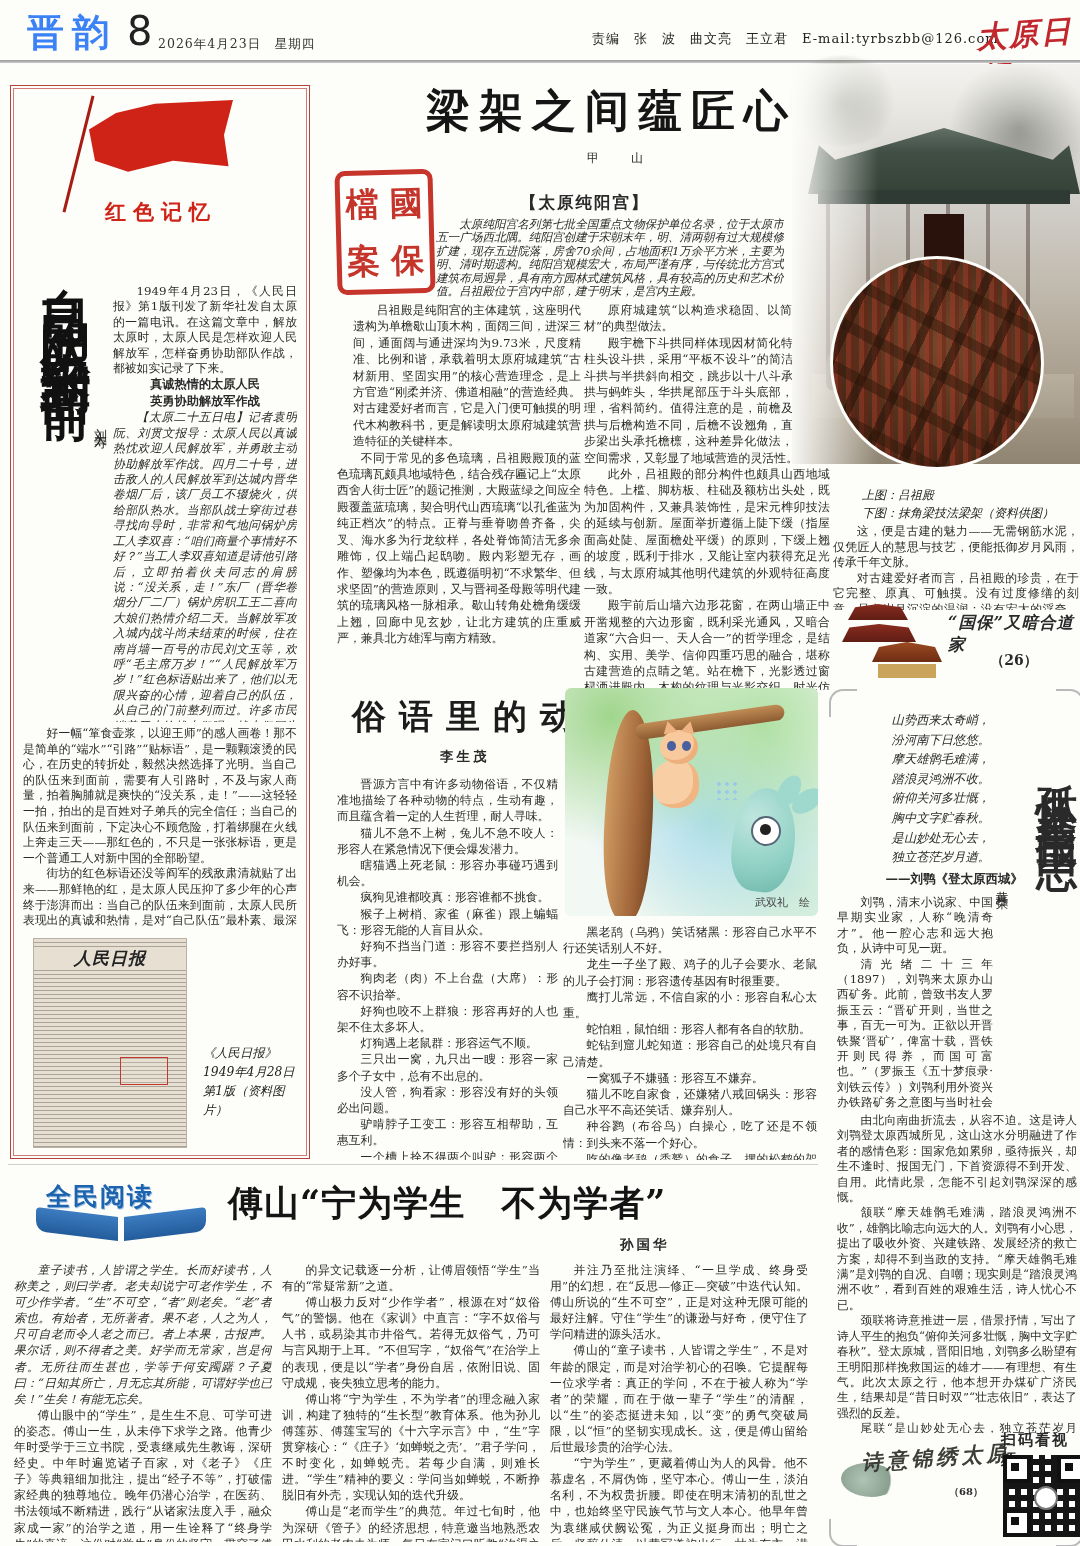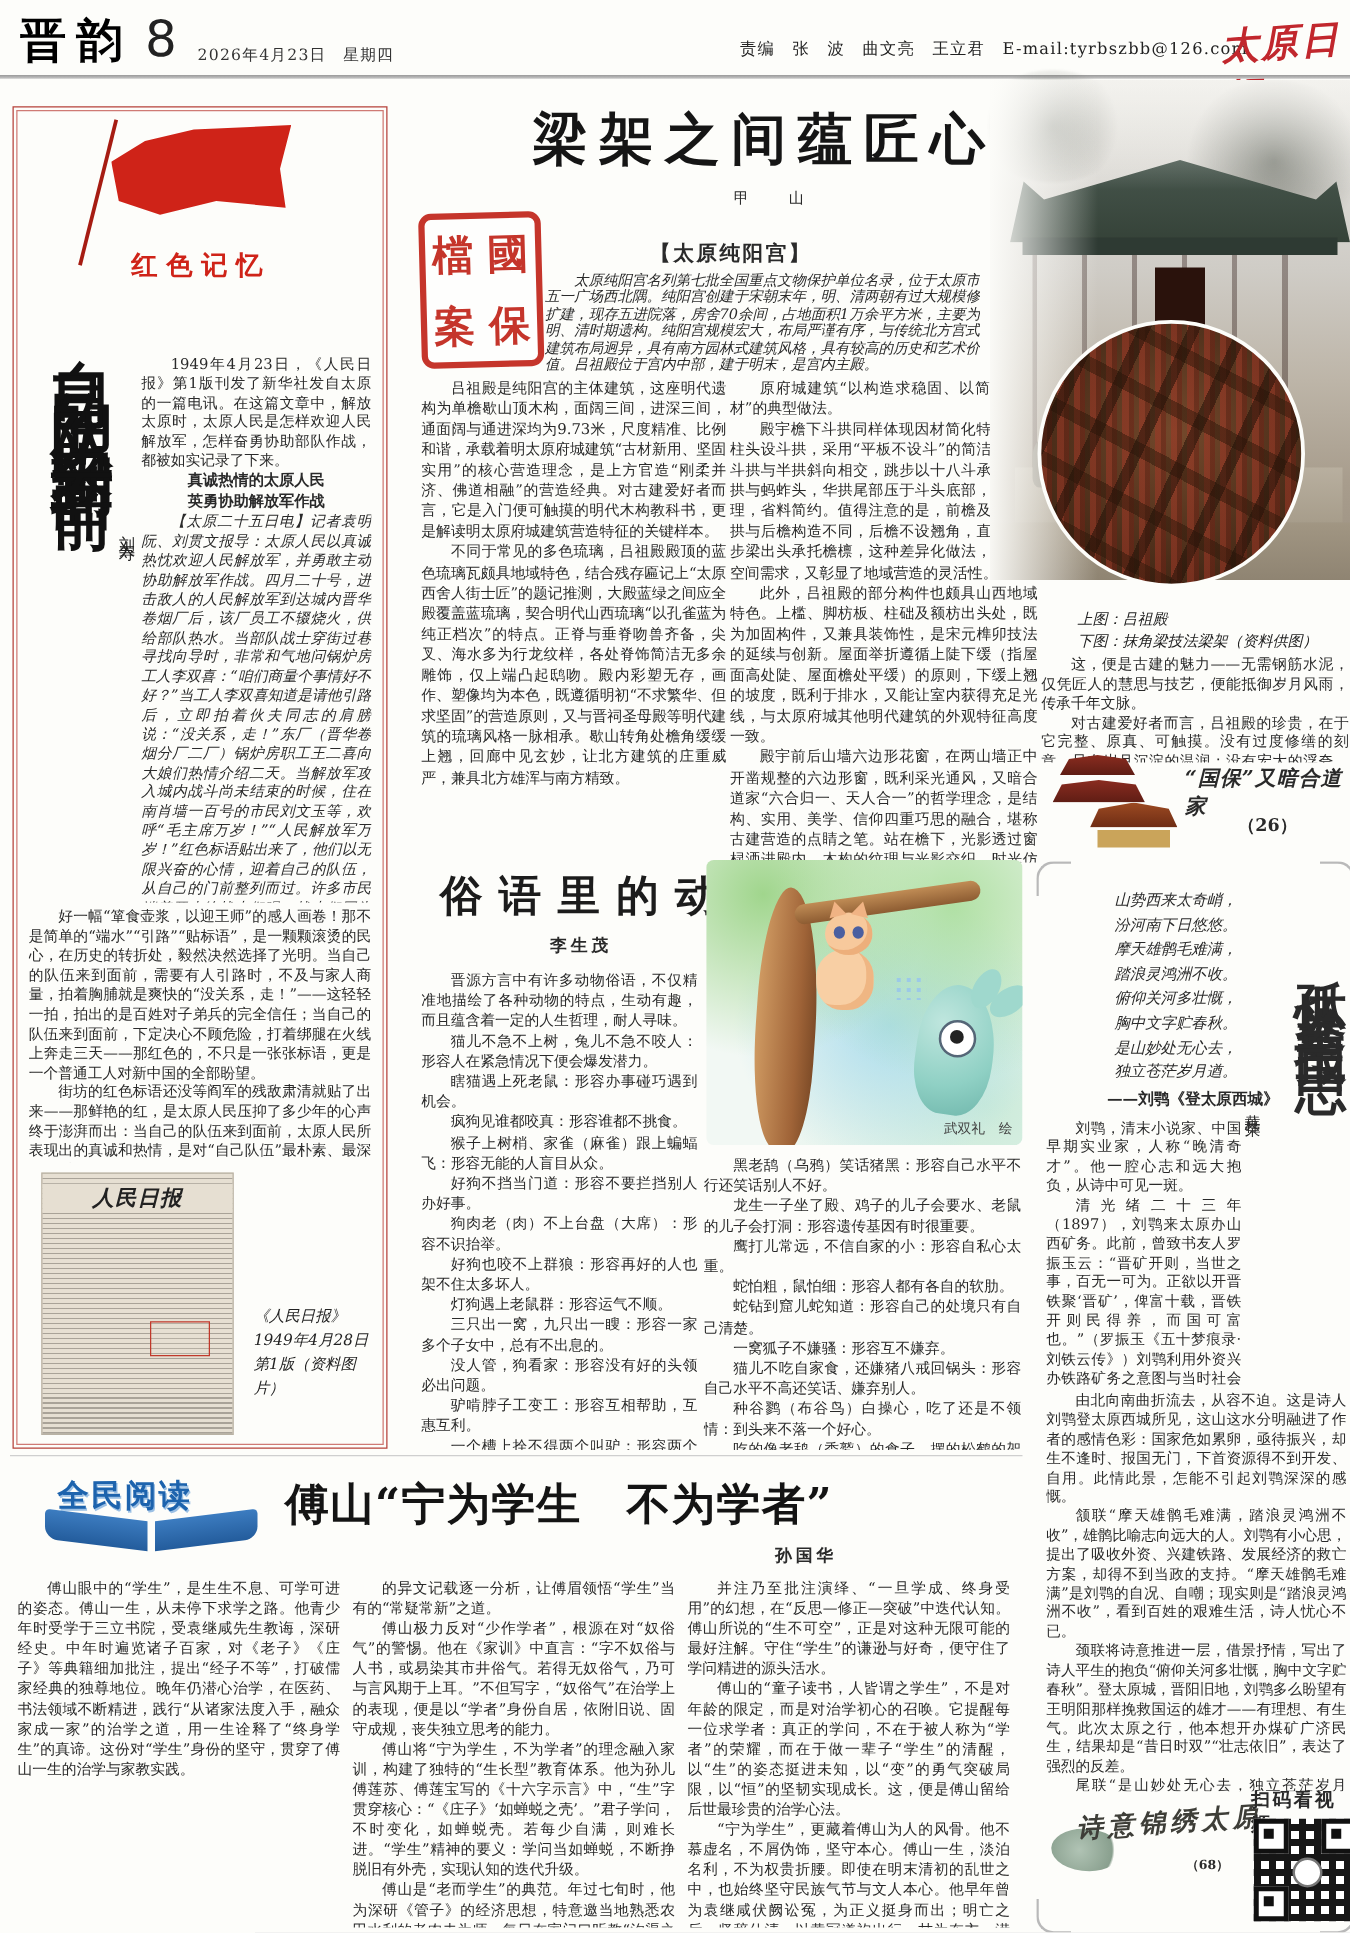--- a/index.html
+++ b/index.html
@@ -5,21 +5,21 @@
   html,body{margin:0;padding:0;background:#e9e9e9;}
   #page{position:relative;width:1080px;height:1546px;margin:0 auto;background:#fdfdfa;
         font-family:"DejaVu Serif","Liberation Serif",serif;color:#2a2a2a;overflow:hidden;}
   .abs{position:absolute;}
   p{margin:0;}
   .just p{text-indent:2em;text-align:justify;line-height:inherit;}
   .kai p{font-style:italic;}
   .clip{overflow:hidden;}
   .vert{writing-mode:vertical-rl;text-orientation:upright;}
   
-  .mast-section{font-size:37px;font-weight:700;letter-spacing:8px;color:#000000;font-family:Liberation Mono, monospace;}
+  .mast-section{font-size:37px;font-weight:700;letter-spacing:8px;color:#3b82f6;font-family:Liberation Mono, monospace;margin-left:11px;}
   .mast-page{font-size:40px;font-weight:400;color:#222;margin-left:10px;font-family:"DejaVu Sans",sans-serif;}
   .mast-date{font-size:12.5px;color:#333;letter-spacing:1px;}
   .mast-edit{font-size:13px;color:#222;letter-spacing:1px;}
   .mast-logo{font-size:30px;font-weight:700;font-style:italic;color:#c1272d;transform:rotate(-4deg);letter-spacing:2px;}
   .rule{left:0;top:60px;width:1080px;height:3px;background:linear-gradient(#9a9a9a,#c9c9c9);}
   
   .redbox{left:10px;top:85px;width:298px;height:1072px;border:1px solid #b5413a;}
   .redbox-inner{position:absolute;inset:2px;border:1px solid #cf7a74;}
   .flag{left:72px;top:14px;width:150px;height:92px;background:#cf2318;
         clip-path:polygon(4% 32%,22% 14%,48% 4%,100% 0%,94% 38%,97% 72%,60% 66%,30% 78%,8% 66%);}
@@ -193,21 +193,21 @@
     <span>案</span>
     <span>保</span>
   </div>
 
   <div class="abs lj-bracket">【太原纯阳宫】</div>
   <div class="abs lj-intro clip kai just">
     <p>太原纯阳宫名列第七批全国重点文物保护单位名录，位于太原市五一广场西北隅。纯阳宫创建于宋朝末年，明、清两朝有过大规模修扩建，现存五进院落，房舍70余间，占地面积1万余平方米，主要为明、清时期遗构。纯阳宫规模宏大，布局严谨有序，与传统北方宫式建筑布局迥异，具有南方园林式建筑风格，具有较高的历史和艺术价值。吕祖殿位于宫内中部，建于明末，是宫内主殿。</p>
   </div>
 
   <div class="abs lj-col clip just" style="left:337px;">
-      <p style="text-indent: 2em; text-align: justify;">吕祖殿是纯阳宫的主体建筑，这座明代遗构为单檐歇山顶木构，面阔三间，进深三间，通面阔与通进深均为9.73米，尺度精准、比例和谐，承载着明太原府城建筑“古材新用、坚固实用”的核心营造理念，是上方官造“刚柔并济、佛道相融”的营造经典。对古建爱好者而言，它是入门便可触摸的明代木构教科书，更是解读明太原府城建筑营造特征的关键样本。</p>
+      <p style="text-indent: 2em; text-align: justify; margin-left: 16px;">吕祖殿是纯阳宫的主体建筑，这座明代遗构为单檐歇山顶木构，面阔三间，进深三间，通面阔与通进深均为9.73米，尺度精准、比例和谐，承载着明太原府城建筑“古材新用、坚固实用”的核心营造理念，是上方官造“刚柔并济、佛道相融”的营造经典。对古建爱好者而言，它是入门便可触摸的明代木构教科书，更是解读明太原府城建筑营造特征的关键样本。</p>
       <p style="text-indent: 2em; text-align: justify;">不同于常见的多色琉璃，吕祖殿殿顶的蓝色琉璃瓦颇具地域特色，结合残存匾记上“太原西舍人街士匠”的题记推测，大殿蓝绿之间应全殿覆盖蓝琉璃，契合明代山西琉璃“以孔雀蓝为纯正档次”的特点。正脊与垂脊吻兽齐备，尖叉、海水多为行龙纹样，各处脊饰简洁无多余雕饰，仅上端凸起鸱吻。殿内彩塑无存，画作、塑像均为本色，既遵循明初“不求繁华、但求坚固”的营造原则，又与晋祠圣母殿等明代建筑的琉璃风格一脉相承。歇山转角处檐角缓缓上翘，回廊中见玄妙，让北方建筑的庄重威严，兼具北方雄浑与南方精致。</p>
     </div>
   <div class="abs lj-col clip just" style="left:584px;width:246px;">
       <p style="text-indent: 2em; text-align: justify;">原府城建筑“以构造求稳固、以简化求节材”的典型做法。</p>
       <p style="text-indent: 2em; text-align: justify;">殿宇檐下斗拱同样体现因材简化特征：仅柱头设斗拱，采用“平板不设斗”的简洁形制，斗拱与半拱斜向相交，跳步以十八斗承托异形拱与蚂蚱头，华拱尾部压于斗头底部，受力合理，省料简约。值得注意的是，前檐及两山斗拱与后檐构造不同，后檐不设翘角，直接以单步梁出头承托檐檩，这种差异化做法，既适应空间需求，又彰显了地域营造的灵活性。</p>
       <p style="text-indent: 2em; text-align: justify;">此外，吕祖殿的部分构件也颇具山西地域特色。上槛、脚枋板、柱础及额枋出头处，既为加固构件，又兼具装饰性，是宋元榫卯技法的延续与创新。屋面举折遵循上陡下缓（指屋面高处陡、屋面檐处平缓）的原则，下缓上翘的坡度，既利于排水，又能让室内获得充足光线，与太原府城其他明代建筑的外观特征高度一致。</p>
       <p style="text-indent: 2em; text-align: justify;">殿宇前后山墙六边形花窗，在两山墙正中开凿规整的六边形窗，既利采光通风，又暗合道家“六合归一、天人合一”的哲学理念，是结构、实用、美学、信仰四重巧思的融合，堪称古建营造的点睛之笔。站在檐下，光影透过窗棂洒进殿内，木构的纹理与光影交织，时光仿佛在此凝止。</p>
     </div>
 
   <div class="abs photo-temple">
@@ -347,20 +347,23 @@
   <div class="abs qm-logo-text">全民阅读</div>
   <div class="abs book">
     <div class="bl"></div>
     <div class="br"></div>
   </div>
 
   <div class="abs fs-title">傅山“宁为学生　不为学者”</div>
   <div class="abs fs-author">孙国华</div>
 
   <div class="abs fs-col clip just" style="left:14px;">
+    <div class="kai" style="text-indent:2em;text-align:justify;">
+      <p style="text-indent:2em;">童子读书，人皆谓之学生。长而好读书，人称美之，则曰学者。老夫却说宁可老作学生，不可少作学者。“生”不可空，“者”则老矣。“老”者索也。有始者，无所著者。果不老，人之为人，只可自老而令人老之而已。者上本果，古报声。果尔话，则不得者之美。好学而无常家，岂是何者。无所往而生甚也，学等于何安躅躇？子夏曰：“日知其所亡，月无忘其所能，可谓好学也已矣！”生矣！有能无忘矣。</p>
+    </div>
     <div>
         <p style="text-indent: 2em; text-align: justify;">傅山眼中的“学生”，是生生不息、可学可进的姿态。傅山一生，从未停下求学之路。他青少年时受学于三立书院，受袁继咸先生教诲，深研经史。中年时遍览诸子百家，对《老子》《庄子》等典籍细加批注，提出“经子不等”，打破儒家经典的独尊地位。晚年仍潜心治学，在医药、书法领域不断精进，践行“从诸家法度入手，融众家成一家”的治学之道，用一生诠释了“终身学生”的真谛。这份对“学生”身份的坚守，贯穿了傅山一生的治学与家教实践。</p>
       </div>
   </div>
   <div class="abs fs-col clip just" style="left:282px;">
       <p style="text-indent: 2em; text-align: justify;">的异文记载逐一分析，让傅眉领悟“学生”当有的“常疑常新”之道。</p>
       <p style="text-indent: 2em; text-align: justify;">傅山极力反对“少作学者”，根源在对“奴俗气”的警惕。他在《家训》中直言：“字不奴俗与人书，或易染其市井俗气。若得无奴俗气，乃可与言风期于上耳。”不但写字，“奴俗气”在治学上的表现，便是以“学者”身份自居，依附旧说、固守成规，丧失独立思考的能力。</p>
       <p style="text-indent: 2em; text-align: justify;">傅山将“宁为学生，不为学者”的理念融入家训，构建了独特的“生长型”教育体系。他为孙儿傅莲苏、傅莲宝写的《十六字示言》中，“生”字贯穿核心：“《庄子》‘如蝉蜕之壳’。”君子学问，不时变化，如蝉蜕壳。若每少自满，则难长进。“学生”精神的要义：学问当如蝉蜕，不断挣脱旧有外壳，实现认知的迭代升级。</p>
       <p style="text-indent: 2em; text-align: justify;">傅山是“老而学生”的典范。年过七旬时，他为深研《管子》的经济思想，特意邀当地熟悉农田水利的老农夫为师，每日在家门口听教“沟渠之设”“盐铁之利”。有人不解：“先生博览群书，何须问一老农夫？”傅山答道：“我读《管子》三十年，知其‘轻重之术’却不明‘躬行之道’，终非真知。农夫身处其中，乃实践之师，当作学生也。”这种不恋“学者”虚名、甘当“终身学生”的态度，让他对《管子》的解读跳出书本框架，在《霜红龛集》中留下“经济当济民生，读书当通世事”的深刻见解。</p>
     </div>

